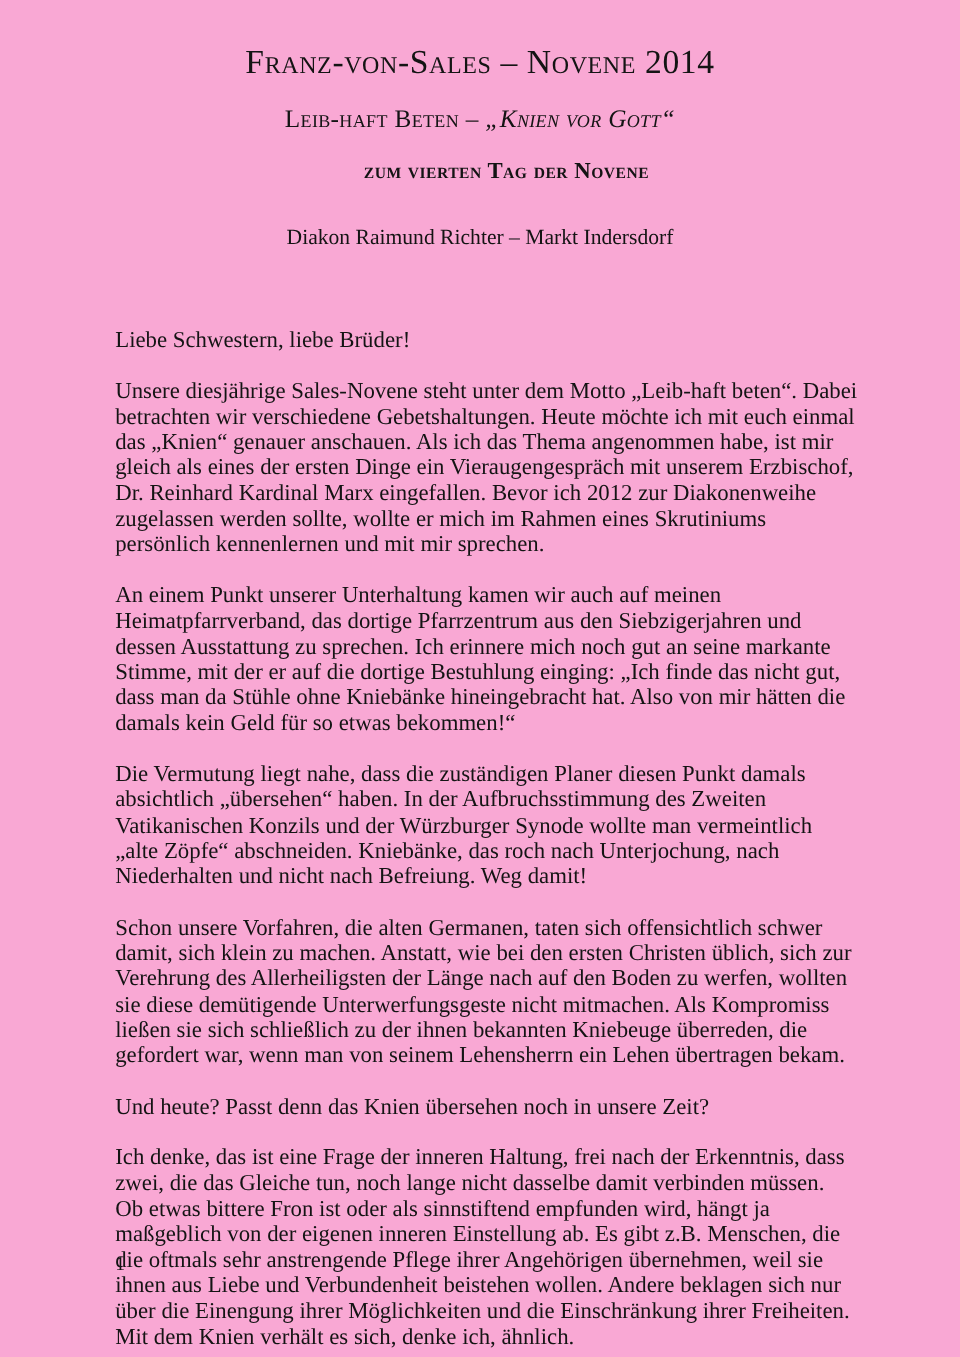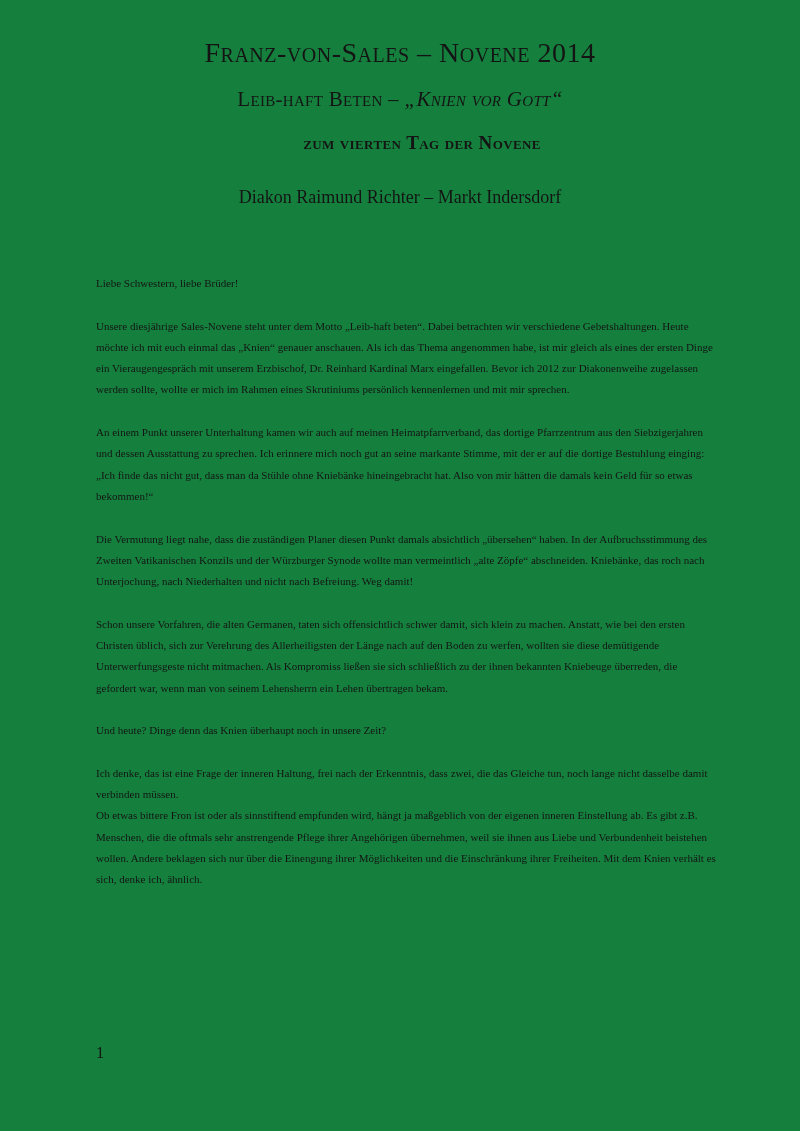--- a/index.html
+++ b/index.html
@@ -4,21 +4,21 @@
 <style>
   html, body {
     margin: 0;
     padding: 0;
     background: #ffffff;
   }
   .page {
     position: relative;
     width: 800px;
     height: 1131px;
-    background: #15803d;
+    background: #f9a8d4;
     color: #141414;
     font-family: "Liberation Serif", serif;
     overflow: hidden;
   }
   .doc-header {
     text-align: center;
   }
   .doc-title {
     margin: 0;
     padding-top: 36px;
@@ -50,21 +50,21 @@
   }
   .doc-author {
     margin: 31px 0 0 0;
     font-size: 18px;
     font-weight: normal;
     line-height: 1.3;
   }
   .doc-body {
     margin: 64px 84px 0 96px;
     width: 620px;
-    font-size: 11px;
+    font-size: 19px;
     line-height: 21.3px;
     text-align: left;
   }
   .doc-body p {
     margin: 0 0 21.3px 0;
     white-space: pre-line;
   }
   .page-number {
     position: absolute;
     left: 96px;
@@ -92,21 +92,21 @@
     <p>Liebe Schwestern, liebe Brüder!</p>
 
     <p>Unsere diesjährige Sales-Novene steht unter dem Motto „Leib-haft beten“. Dabei betrachten wir verschiedene Gebetshaltungen. Heute möchte ich mit euch einmal das „Knien“ genauer anschauen. Als ich das Thema angenommen habe, ist mir gleich als eines der ersten Dinge ein Vieraugengespräch mit unserem Erzbischof, Dr. Reinhard Kardinal Marx eingefallen. Bevor ich 2012 zur Diakonenweihe zugelassen werden sollte, wollte er mich im Rahmen eines Skrutiniums persönlich kennenlernen und mit mir sprechen.</p>
 
     <p>An einem Punkt unserer Unterhaltung kamen wir auch auf meinen Heimatpfarrverband, das dortige Pfarrzentrum aus den Siebzigerjahren und dessen Ausstattung zu sprechen. Ich erinnere mich noch gut an seine markante Stimme, mit der er auf die dortige Bestuhlung einging: „Ich finde das nicht gut, dass man da Stühle ohne Kniebänke hineingebracht hat. Also von mir hätten die damals kein Geld für so etwas bekommen!“</p>
 
     <p>Die Vermutung liegt nahe, dass die zuständigen Planer diesen Punkt damals absichtlich „übersehen“ haben. In der Aufbruchsstimmung des Zweiten Vatikanischen Konzils und der Würzburger Synode wollte man vermeintlich „alte Zöpfe“ abschneiden. Kniebänke, das roch nach Unterjochung, nach Niederhalten und nicht nach Befreiung. Weg damit!</p>
 
     <p>Schon unsere Vorfahren, die alten Germanen, taten sich offensichtlich schwer damit, sich klein zu machen. Anstatt, wie bei den ersten Christen üblich, sich zur Verehrung des Allerheiligsten der Länge nach auf den Boden zu werfen, wollten sie diese demütigende Unterwerfungsgeste nicht mitmachen. Als Kompromiss ließen sie sich schließlich zu der ihnen bekannten Kniebeuge überreden, die gefordert war, wenn man von seinem Lehensherrn ein Lehen übertragen bekam.</p>
 
-    <p>Und heute? Dinge denn das Knien überhaupt noch in unsere Zeit?</p>
+    <p>Und heute? Passt denn das Knien übersehen noch in unsere Zeit?</p>
 
     <p>Ich denke, das ist eine Frage der inneren Haltung, frei nach der Erkenntnis, dass zwei, die das Gleiche tun, noch lange nicht dasselbe damit verbinden müssen.
 Ob etwas bittere Fron ist oder als sinnstiftend empfunden wird, hängt ja maßgeblich von der eigenen inneren Einstellung ab. Es gibt z.B. Menschen, die die oftmals sehr anstrengende Pflege ihrer Angehörigen übernehmen, weil sie ihnen aus Liebe und Verbundenheit beistehen wollen. Andere beklagen sich nur über die Einengung ihrer Möglichkeiten und die Einschränkung ihrer Freiheiten. Mit dem Knien verhält es sich, denke ich, ähnlich.</p>
   </main>
 
   <div class="page-number">1</div>
 
 </div>
 
 </body></html>

